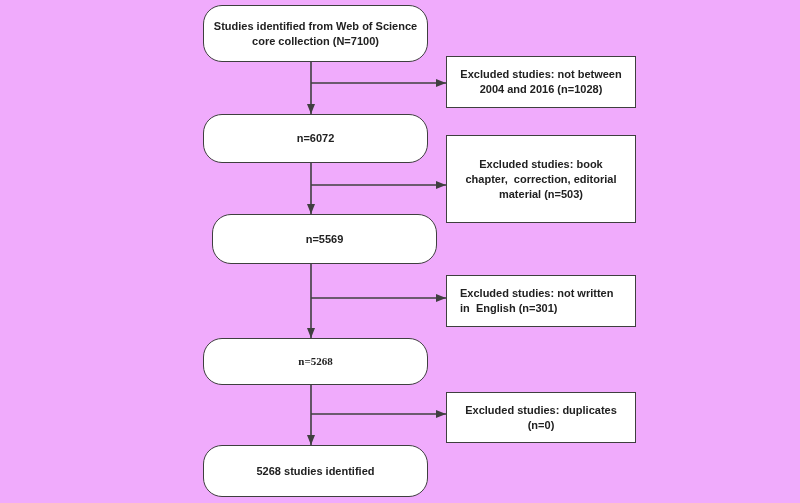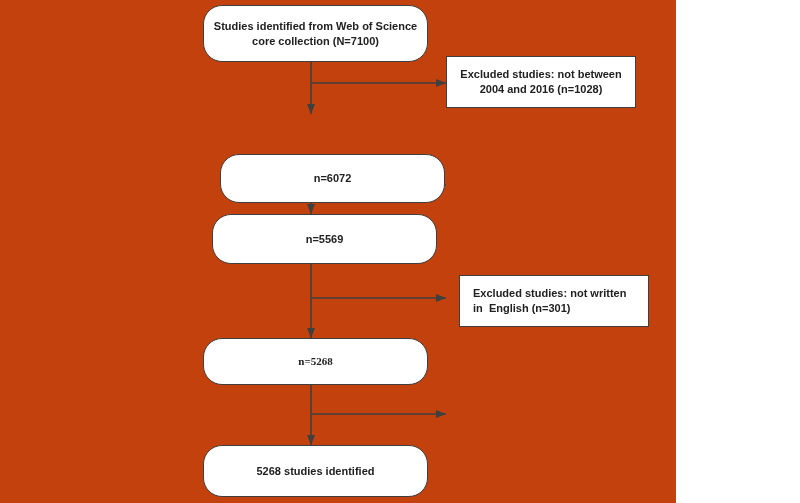--- a/index.html
+++ b/index.html
@@ -3,23 +3,23 @@
 <meta charset="utf-8">
 <style>
   html, body {
     margin: 0;
     padding: 0;
     background: #ffffff;
     font-family: "Liberation Sans", sans-serif;
   }
   .stage {
     position: relative;
-    width: 676px;
+    width: 800px;
     height: 503px;
-    background: #c2410c;
+    background: #f0abfc;
     overflow: hidden;
   }
   .connectors {
     position: absolute;
     left: 0;
     top: 0;
     width: 800px;
     height: 503px;
   }
   .node {
@@ -39,25 +39,24 @@
     padding: 2px 6px;
   }
   .node.rounded {
     border-radius: 19px;
   }
   .node.align-left {
     justify-content: flex-start;
     text-align: left;
     padding-left: 13px;
     padding-right: 8px;
-    margin-left: 13px;
   }
   
   .n-source { left: 203px; top: 5px;   width: 225px; height: 57px; }
-  .n-6072   { left: 220px; top: 114px; width: 225px; height: 49px; margin-top: 40px; }
+  .n-6072   { left: 203px; top: 114px; width: 225px; height: 49px; }
   .n-5569   { left: 203px; top: 214px; width: 225px; height: 50px; margin-left: 9px; }
   .n-5268   { left: 203px; top: 338px; width: 225px; height: 47px; font-family: Liberation Serif, serif; }
   .n-final  { left: 203px; top: 445px; width: 225px; height: 52px; text-align: center; }
   
   .x-year   { left: 446px; top: 56px;  width: 190px; height: 52px; }
   .x-type   { left: 446px; top: 135px; width: 190px; height: 88px; }
   .x-lang   { left: 446px; top: 275px; width: 190px; height: 52px; }
   .x-dup    { left: 446px; top: 392px; width: 190px; height: 51px; }
 </style>
 </head>
@@ -97,18 +96,27 @@
     <span>n=5268</span>
   </div>
   <div class="node rounded n-final">
     <span>5268 studies identified</span>
   </div>
 
   <div class="node x-year">
     <span>Excluded studies: not between
 2004 and 2016 (n=1028)</span>
   </div>
+  <div class="node x-type">
+    <span>Excluded studies: book
+chapter,  correction, editorial
+material (n=503)</span>
+  </div>
   <div class="node align-left x-lang">
     <span>Excluded studies: not written
 in  English (n=301)</span>
+  </div>
+  <div class="node x-dup">
+    <span>Excluded studies: duplicates
+(n=0)</span>
   </div>
 
 </div>
 
 </body></html>

